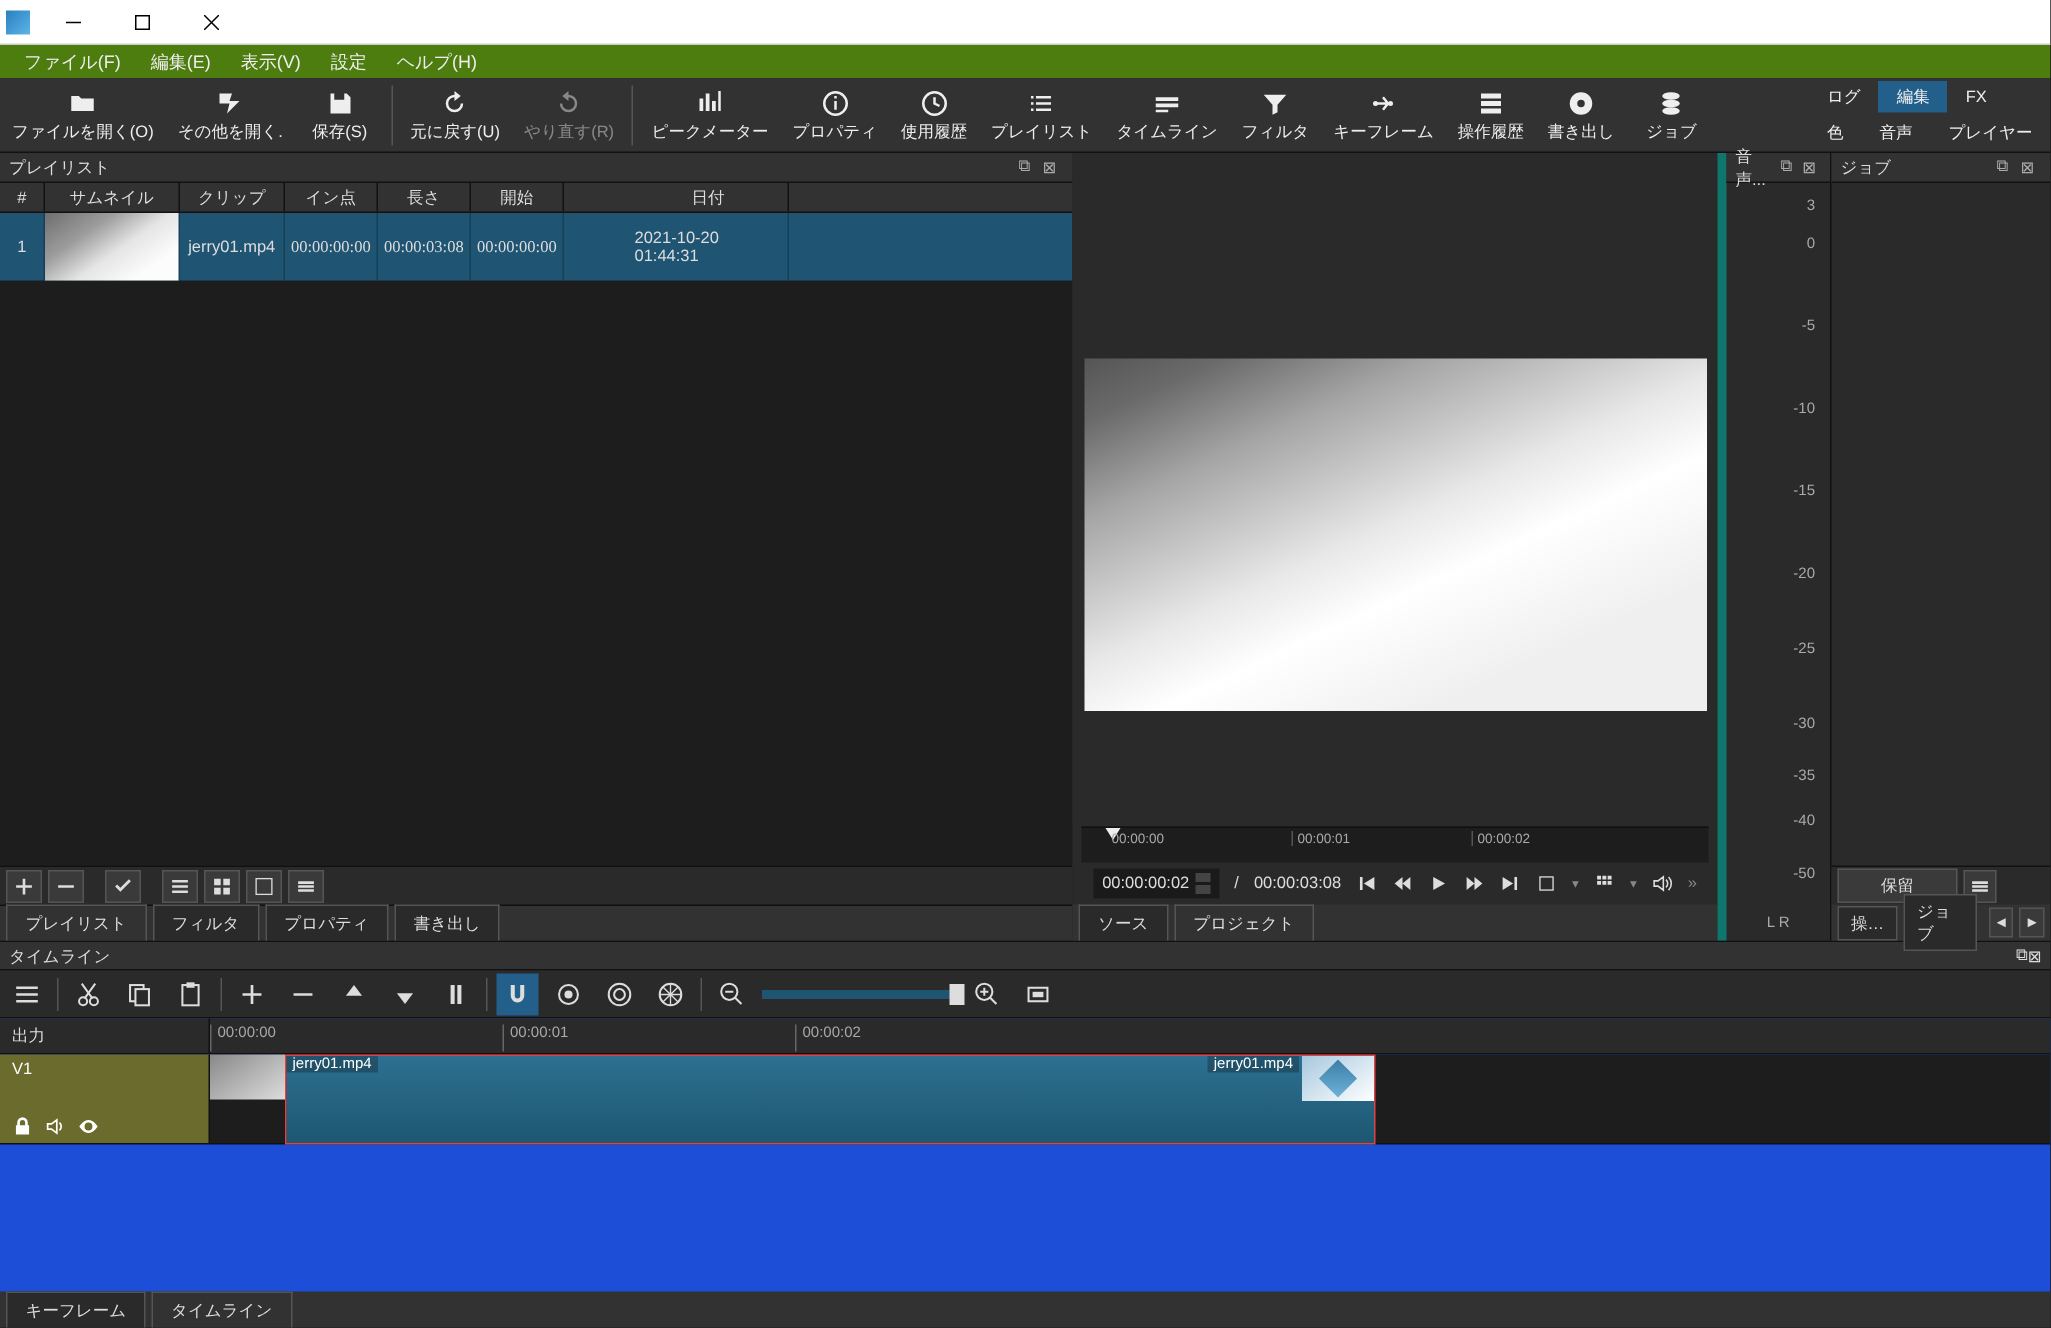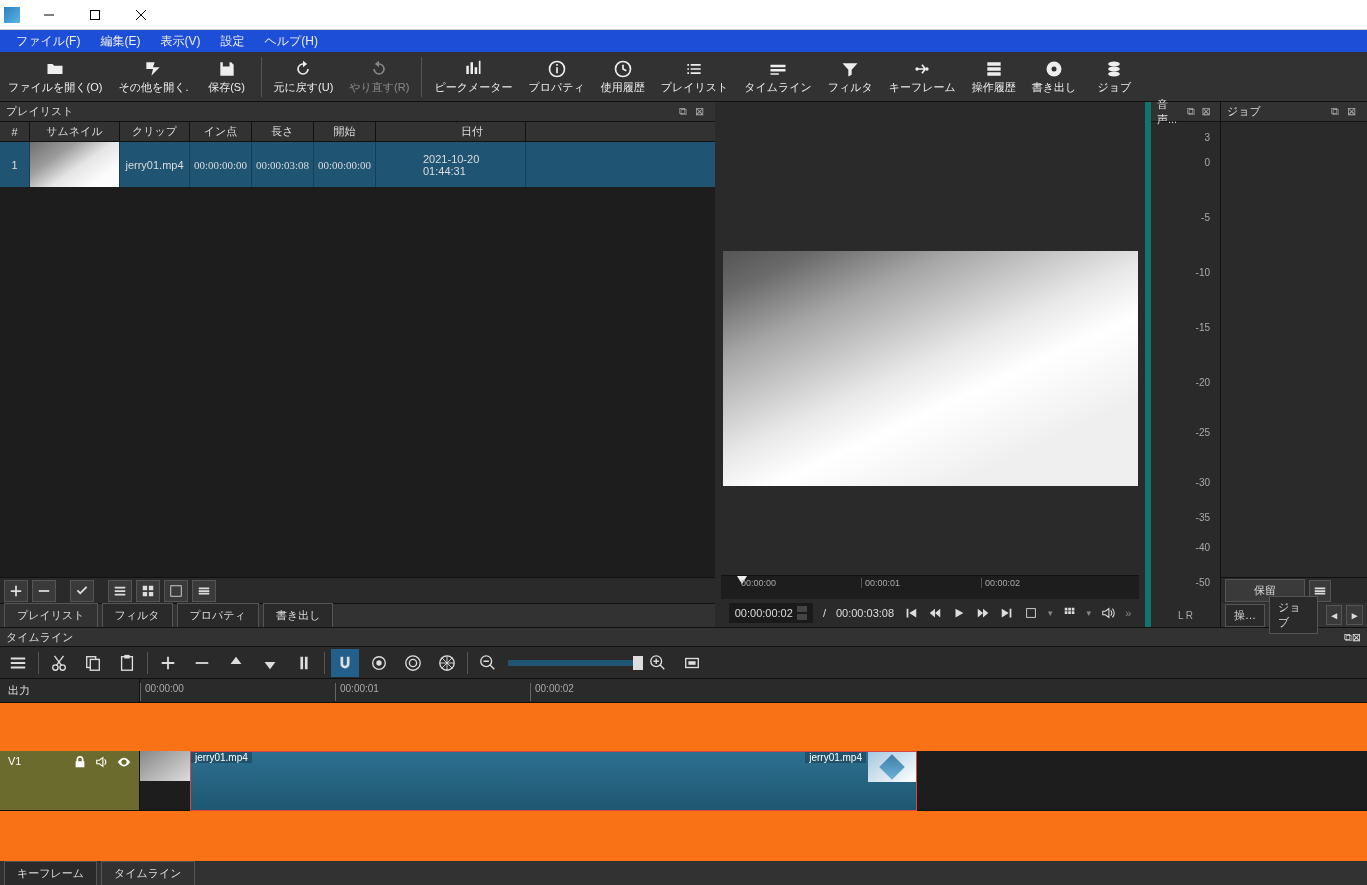--- a/index.html
+++ b/index.html
@@ -3,21 +3,21 @@
 <meta charset="utf-8">
 <style>
 * { margin: 0; padding: 0; box-sizing: border-box; font-family: "Meiryo", sans-serif; user-select: none; }
 body { width: 1367px; height: 885px; background: #1d1d1d; color: #ddd; font-size: 12px; overflow: hidden; }
 .titlebar { height: 30px; background: #fff; color: #000; display: flex; align-items: center; padding-left: 4px; border-bottom: 1px solid #ccc; }
 .titlebar .appicon { width: 16px; height: 16px; background: linear-gradient(135deg,#2a7fbf,#5db5e8); margin-right: 6px; }
 .titlebar .title { flex: 1; font-size: 12px; }
 .titlebar .winbtns { display: flex; }
 .titlebar .winbtn { width: 46px; height: 30px; display: flex; align-items: center; justify-content: center; color: #333; }
 .titlebar .winbtn svg { width: 10px; height: 10px; }
-.menubar { height: 22px; background: #1d4ed8; display: flex; align-items: center; padding: 0 6px; }
+.menubar { height: 22px; background: #4d7c0f; display: flex; align-items: center; padding: 0 6px; }
 .menubar .mitem { padding: 2px 10px; font-size: 12px; color: #eee; }
 .maintoolbar { height: 50px; background: #323232; display: flex; align-items: center; border-bottom: 1px solid #111; }
 .maintoolbar .tbtn { display: flex; flex-direction: column; align-items: center; justify-content: center; padding: 2px 8px; color: #eee; font-size: 11px; min-width: 60px; height: 50px; }
 .maintoolbar .tbtn .ic { height: 22px; display: flex; align-items: center; }
 .maintoolbar .tbtn .ic svg { width: 20px; height: 20px; fill: #eee; }
 .maintoolbar .tbtn.disabled { opacity: .45; }
 .maintoolbar .spacer { flex: 1; }
 .maintoolbar .rightcol { display: flex; flex-direction: column; }
 .maintoolbar .rowtabs { display: flex; height: 24px; align-items: center; }
 .maintoolbar .rowtabs .rt { padding: 3px 12px; font-size: 11px; color: #eee; }
@@ -67,27 +67,27 @@
 .jobstabs .jt { padding: 3px 8px; font-size: 11px; border: 1px solid #555; background: #2a2a2a; display: flex; align-items: center; gap: 4px; }
 .jobstabs .arr { width: 18px; height: 20px; background: #3a3a3a; border: 1px solid #555; display: flex; align-items: center; justify-content: center; font-size: 10px; }
 .tlhead { height: 20px; background: #323232; display: flex; align-items: center; padding: 0 6px; font-size: 11px; border-top: 1px solid #111; border-bottom: 1px solid #111; }
 .tltoolbar { height: 32px; background: #2a2a2a; display: flex; align-items: center; padding: 0 4px; gap: 6px; border-bottom: 1px solid #111; }
 .tltoolbar .tb { width: 28px; height: 28px; display: flex; align-items: center; justify-content: center; }
 .tltoolbar .tb svg { width: 18px; height: 18px; fill: #ddd; }
 .tltoolbar .tb.active { background: #225f8a; }
 .tltoolbar .sep { width: 1px; height: 22px; background: #555; }
 .tltoolbar .zoomslider { width: 130px; height: 6px; background: #1f5473; position: relative; }
 .tltoolbar .zoomslider .handle { position: absolute; right: -5px; top: -4px; width: 10px; height: 14px; background: #ddd; }
-.timeline { height: 185px; background: #f97316; display: flex; flex-direction: column; gap: 48px; }
+.timeline { height: 185px; background: #1d4ed8; display: flex; flex-direction: column; }
 .tlruler { height: 24px; display: flex; border-bottom: 1px solid #111; }
 .tlleft { width: 140px; background: #2a2a2a; font-size: 11px; padding: 4px 8px; color: #ddd; border-right: 1px solid #111; }
 .tlrulerticks { flex: 1; position: relative; background: #2a2a2a; }
 .tlrulerticks .rt { position: absolute; top: 4px; font-size: 10px; color: #aaa; border-left: 1px solid #666; height: 18px; padding-left: 4px; }
 .tltrack { height: 60px; display: flex; border-bottom: 1px solid #111; }
-.tltrackhead { width: 140px; background: #6b6b2e; color: #fff; font-size: 11px; padding: 4px 8px; display: flex; justify-content: space-between; border-right: 1px solid #111; }
+.tltrackhead { width: 140px; background: #6b6b2e; color: #fff; font-size: 11px; padding: 4px 8px; display: flex; flex-direction: column; justify-content: space-between; border-right: 1px solid #111; }
 .tltrackhead .icons { display: flex; gap: 8px; }
 .tltrackhead .icons svg { width: 14px; height: 14px; fill: #fff; }
 .tltrackbody { flex: 1; position: relative; background: #1d1d1d; }
 .clip1 { position: absolute; left: 0; top: 0; width: 50px; height: 30px; background: linear-gradient(145deg,#888,#ddd); }
 .clip2 { position: absolute; left: 50px; top: 0; right: 450px; height: 60px; background: linear-gradient(180deg,#2d7091 0%,#1d5771 100%); border: 1px solid #d44; }
 .clip2 .lbl { position: absolute; top: 0; left: 0; font-size: 10px; background: rgba(0,0,0,.25); padding: 0 4px; color: #fff; }
 .clip2 .lbl2 { position: absolute; top: 0; right: 50px; font-size: 10px; background: rgba(0,0,0,.25); padding: 0 4px; color: #fff; }
 .clip2 .endthumb { position: absolute; right: 0; top: 0; width: 48px; height: 30px; background: linear-gradient(145deg,#a8c8de,#fff); display:flex; align-items:center; justify-content:center; }
 .clip2 .endthumb::after { content:""; width:18px; height:18px; background: linear-gradient(135deg,#3b7da6,#6fb3d9); transform: rotate(45deg); }
 .bottom-tabs { position: absolute; bottom: 0; left: 0; right: 0; height: 24px; background: #323232; display: flex; align-items: flex-end; padding: 0 4px; gap: 4px; }
@@ -250,20 +250,32 @@
       <div class="ic">
         <svg viewBox="0 0 24 24">
           <ellipse cx="12" cy="6" rx="7" ry="3"></ellipse>
           <ellipse cx="12" cy="12" rx="7" ry="3"></ellipse>
           <ellipse cx="12" cy="18" rx="7" ry="3"></ellipse>
         </svg>
       </div>
       <span>ジョブ</span>
     </div>
   <div class="spacer"></div>
+  <div class="rightcol">
+    <div class="rowtabs">
+      <div class="rt">ログ</div>
+      <div class="rt active">編集</div>
+      <div class="rt">FX</div>
+    </div>
+    <div class="rowtabs">
+      <div class="rt">色</div>
+      <div class="rt">音声</div>
+      <div class="rt">プレイヤー</div>
+    </div>
+  </div>
 </div>
 
 <div class="mid">
 
   <div class="leftpane">
     <div class="panehead">
       <span>プレイリスト</span>
       <span class="grow"></span>
       <span class="ctrl">⧉</span>
       <span class="ctrl">⊠</span>
@@ -380,20 +392,24 @@
             </svg></div>
         <span style="font-size:9px;color:#888">▾</span>
         <div class="pb"><svg viewBox="0 0 16 16">
               <path d="M2 2h3v3H2zm4 0h3v3H6zm4 0h3v3h-3zM2 6h3v3H2zm4 0h3v3H6zm4 0h3v3h-3z"></path>
             </svg></div>
         <span style="font-size:9px;color:#888">▾</span>
         <div class="pb"><svg viewBox="0 0 16 16">
               <path d="M2 6h3l4-3v10l-4-3H2zm9-1a4 4 0 010 6M13 3a7 7 0 010 10" fill="none" stroke="#ddd" stroke-width="1.2"></path>
             </svg></div>
         <span style="color:#888">»</span>
+      </div>
+      <div class="tabrow" style="border-top:none">
+        <div class="tab">ソース</div>
+        <div class="tab active">プロジェクト</div>
       </div>
     </div>
 
     <div class="audio">
       <div class="panehead" style="position:absolute;top:0;left:0;right:0">
           <span>音声...</span>
           <span class="grow"></span>
           <span class="ctrl">⧉</span>
           <span class="ctrl">⊠</span>
         </div>

